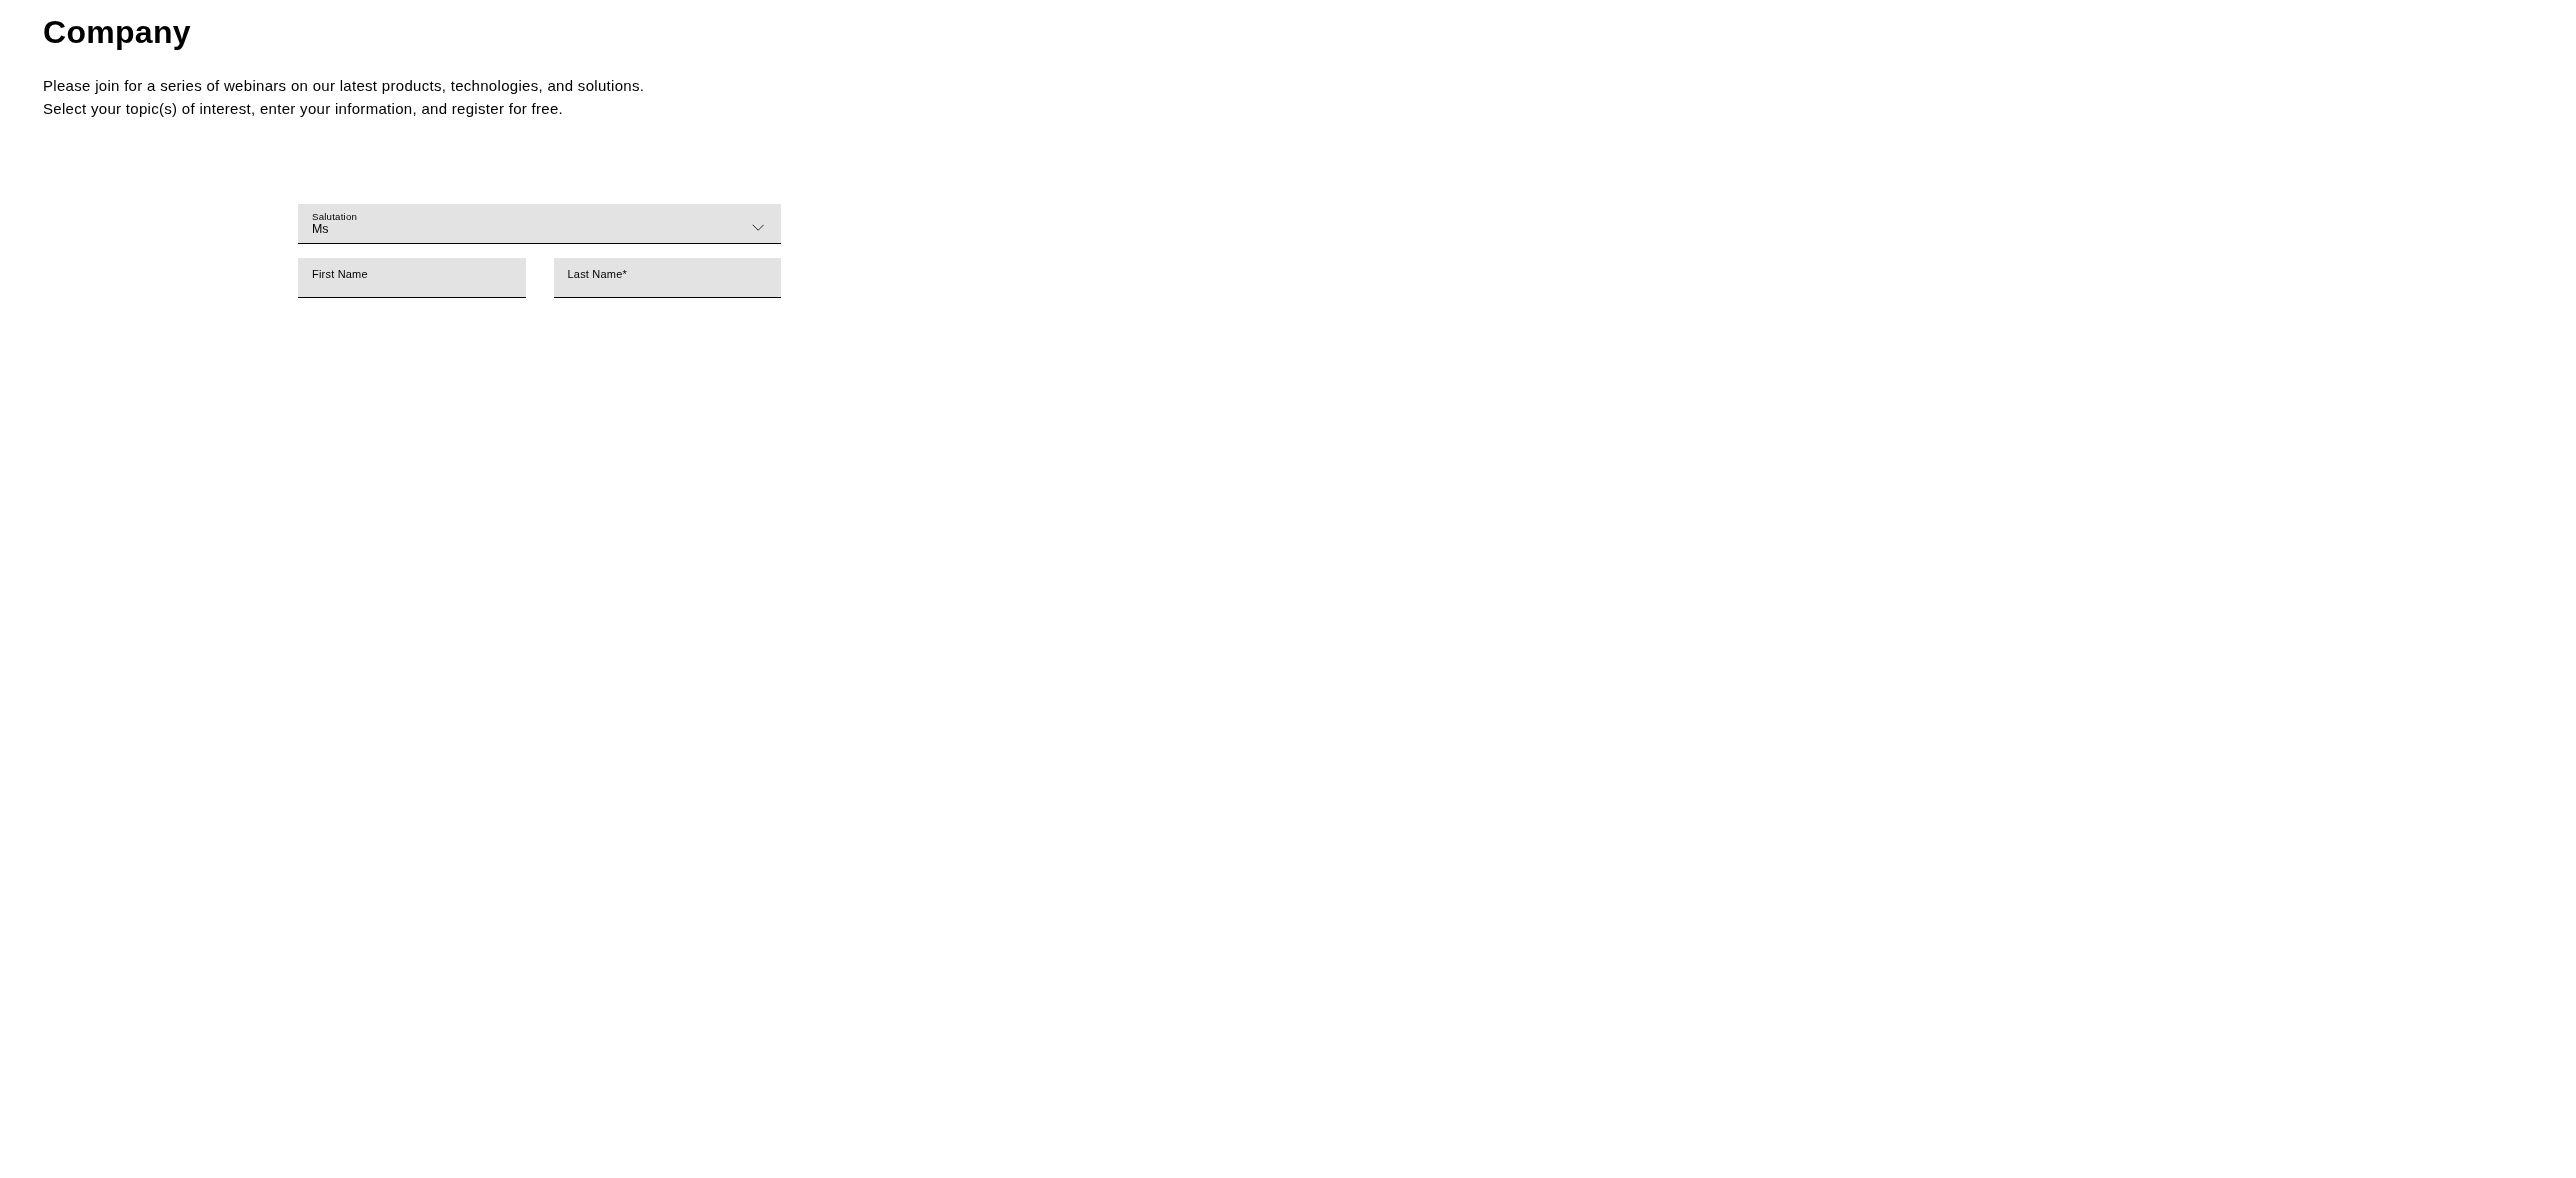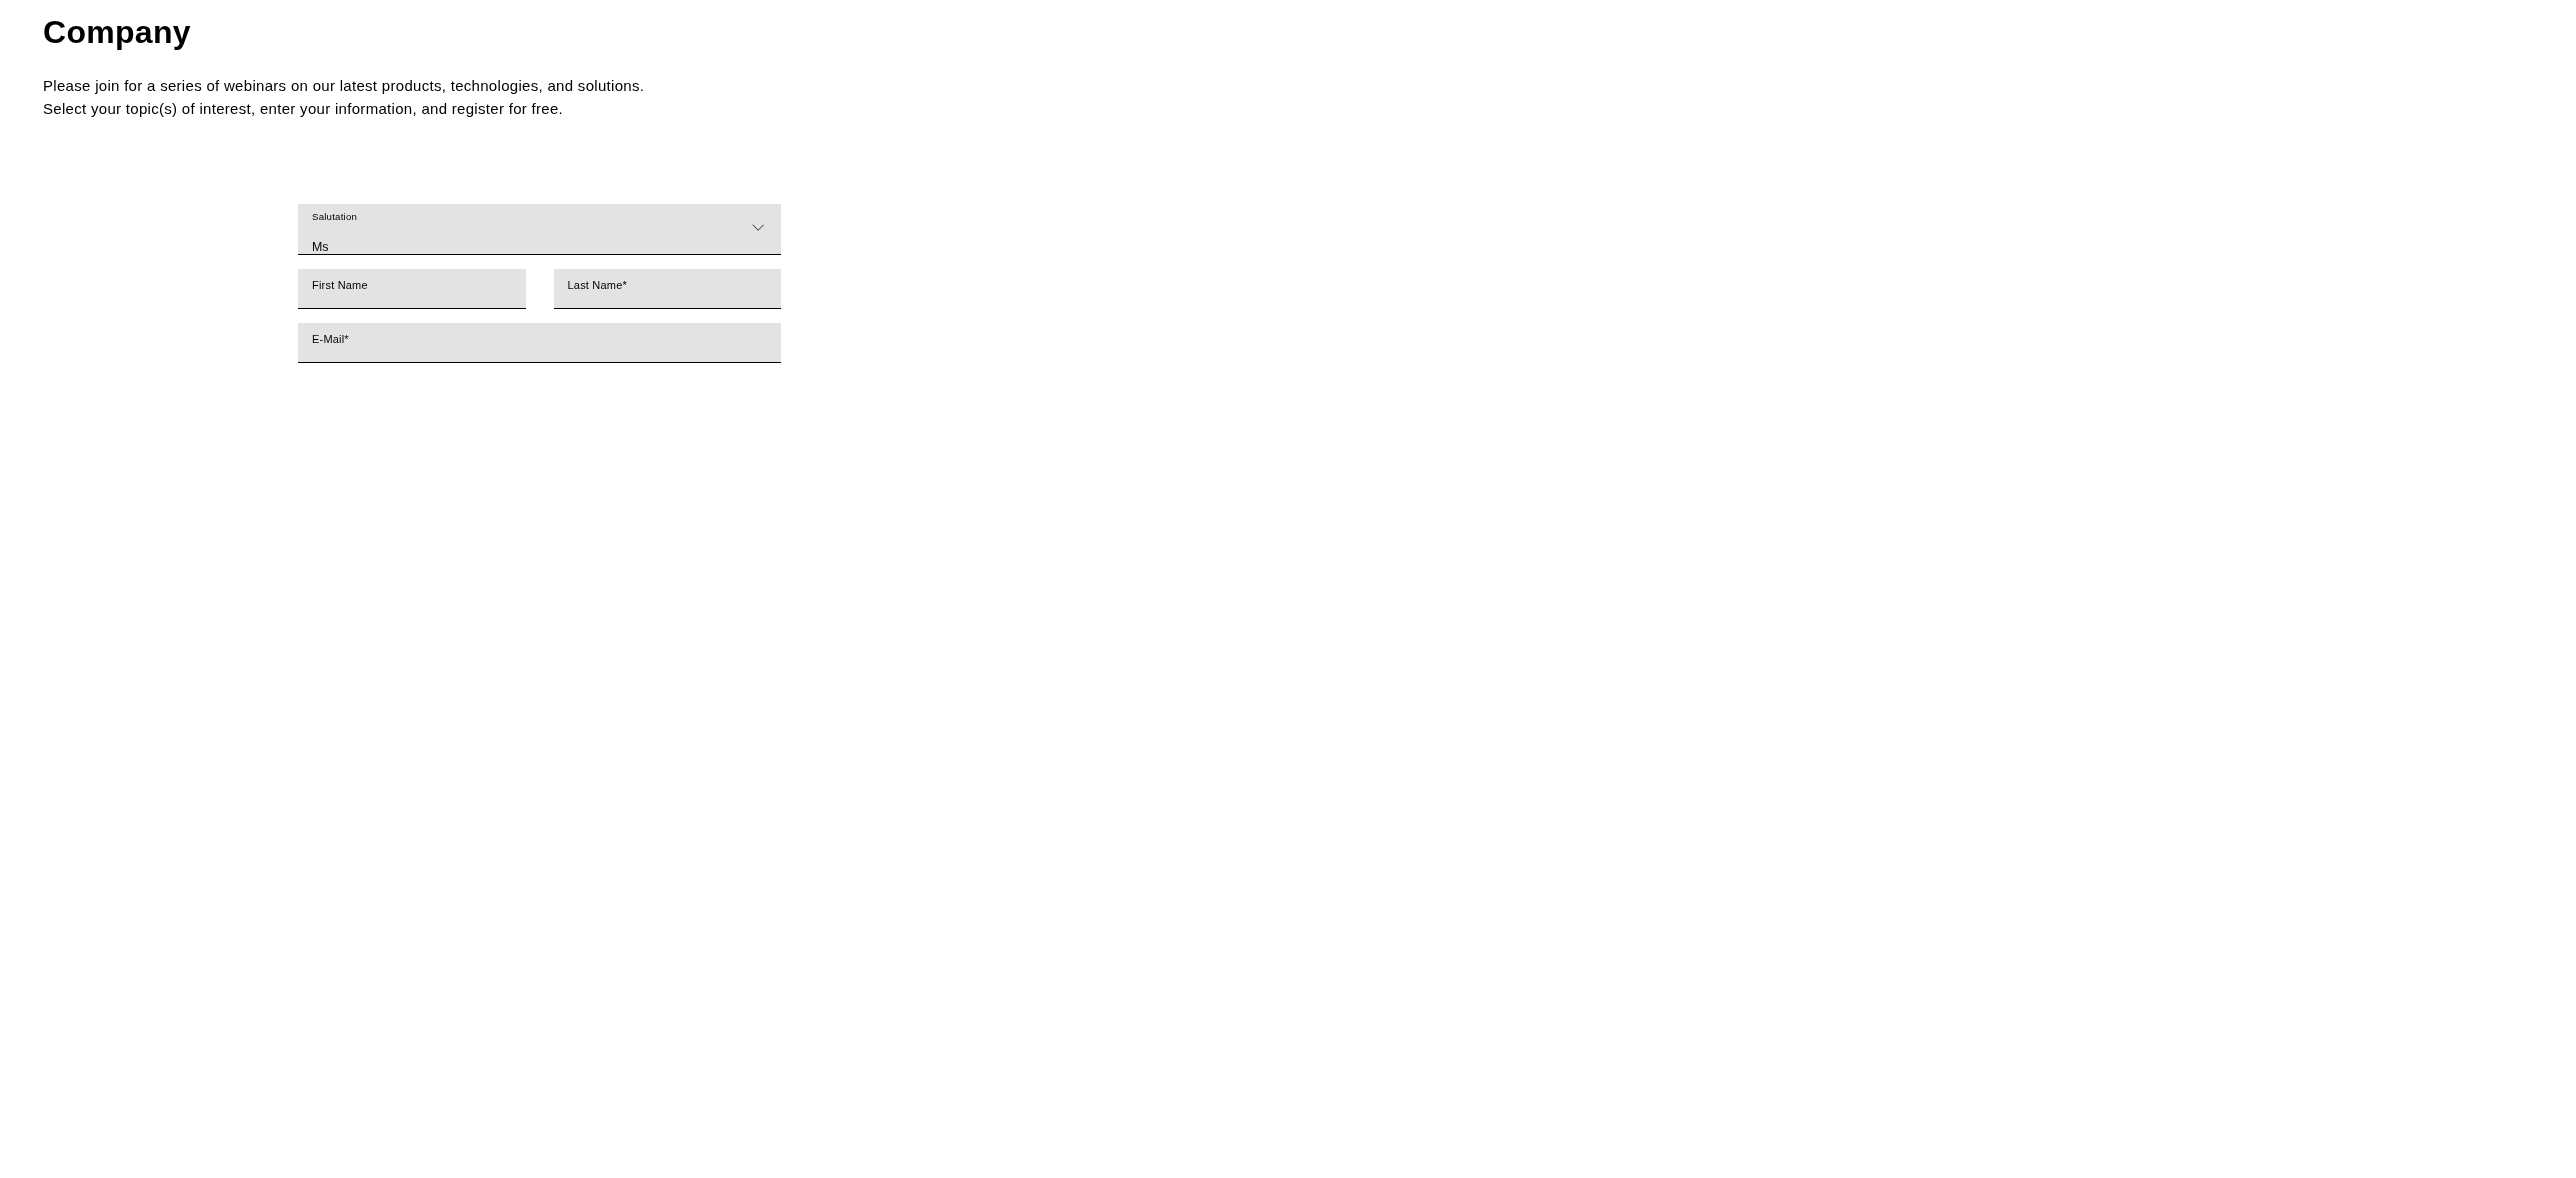--- a/index.html
+++ b/index.html
@@ -57,21 +57,21 @@
     .field-label-small {
       font-size: 9.7px;
       color: #000000;
       display: block;
       letter-spacing: 0.2px;
     }
     .field-value {
       font-size: 12.4px;
       color: #000000;
       display: block;
-      margin-top: 18px;
+      margin-top: 0;
     }
     .field-placeholder {
       font-size: 11px;
       color: #000000;
       letter-spacing: 0.2px;
     }
     .chevron-icon {
       position: absolute;
       right: 17px;
       top: 17px;
@@ -110,20 +110,15 @@
   <div class="form-row">
     <div class="form-field input-field">
       <span class="field-placeholder">First Name</span>
     </div>
     <div class="form-field input-field">
       <span class="field-placeholder">Last Name*</span>
     </div>
   </div>
 
 
-  <div class="form-row single">
-    <div class="form-field input-field">
-      <span class="field-placeholder">E-Mail*</span>
-    </div>
-  </div>
 
 </div>
 
 
 </body></html>

